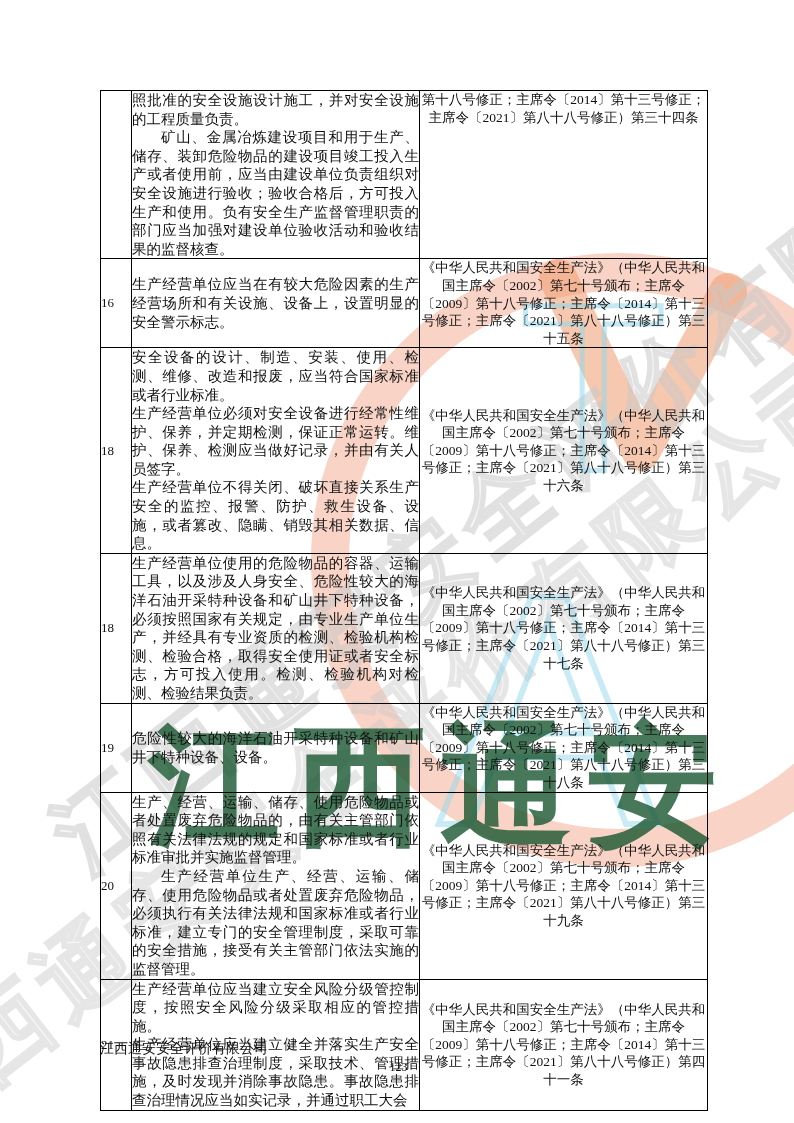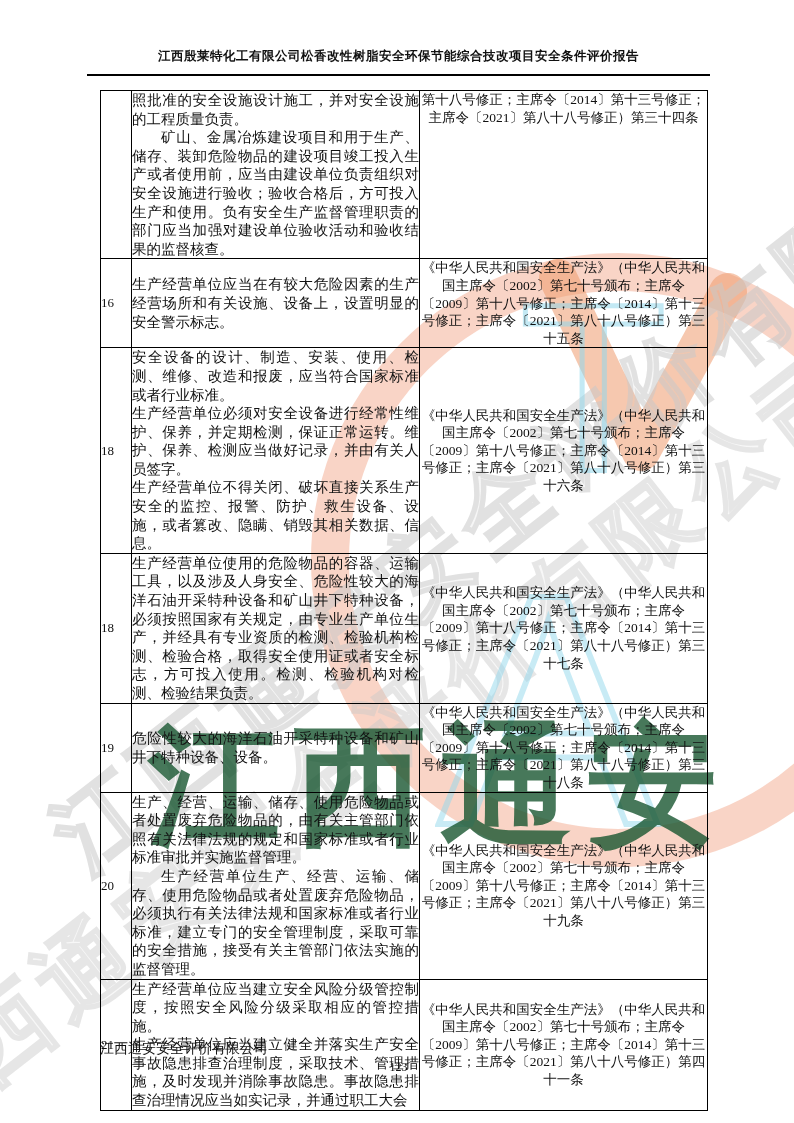--- a/index.html
+++ b/index.html
@@ -109,23 +109,20 @@
     </svg>
     <div class="wm-diag wm-diag-1">江西通安安全评价有限公司</div>
     <div class="wm-diag wm-diag-2">江西通安安全评价有限公司</div>
     <div class="wm-blue-t">T</div>
     <div class="wm-blue-a">A</div>
     <div class="wm-red">江西通安</div>
   </div>
 
   <div class="content">
 
-    <div class="header">
-      <div class="title">江西殷莱特化工有限公司松香改性树脂安全环保节能综合技改项目安全条件评价报告</div>
-    </div>
 
     <table class="lawtab">
       <colgroup>
           <col style="width:31px">
           <col style="width:288px">
           <col style="width:288px">
         </colgroup>
       <tbody>
         <tr style="height:162px">
           <td class="cell-num"></td>

